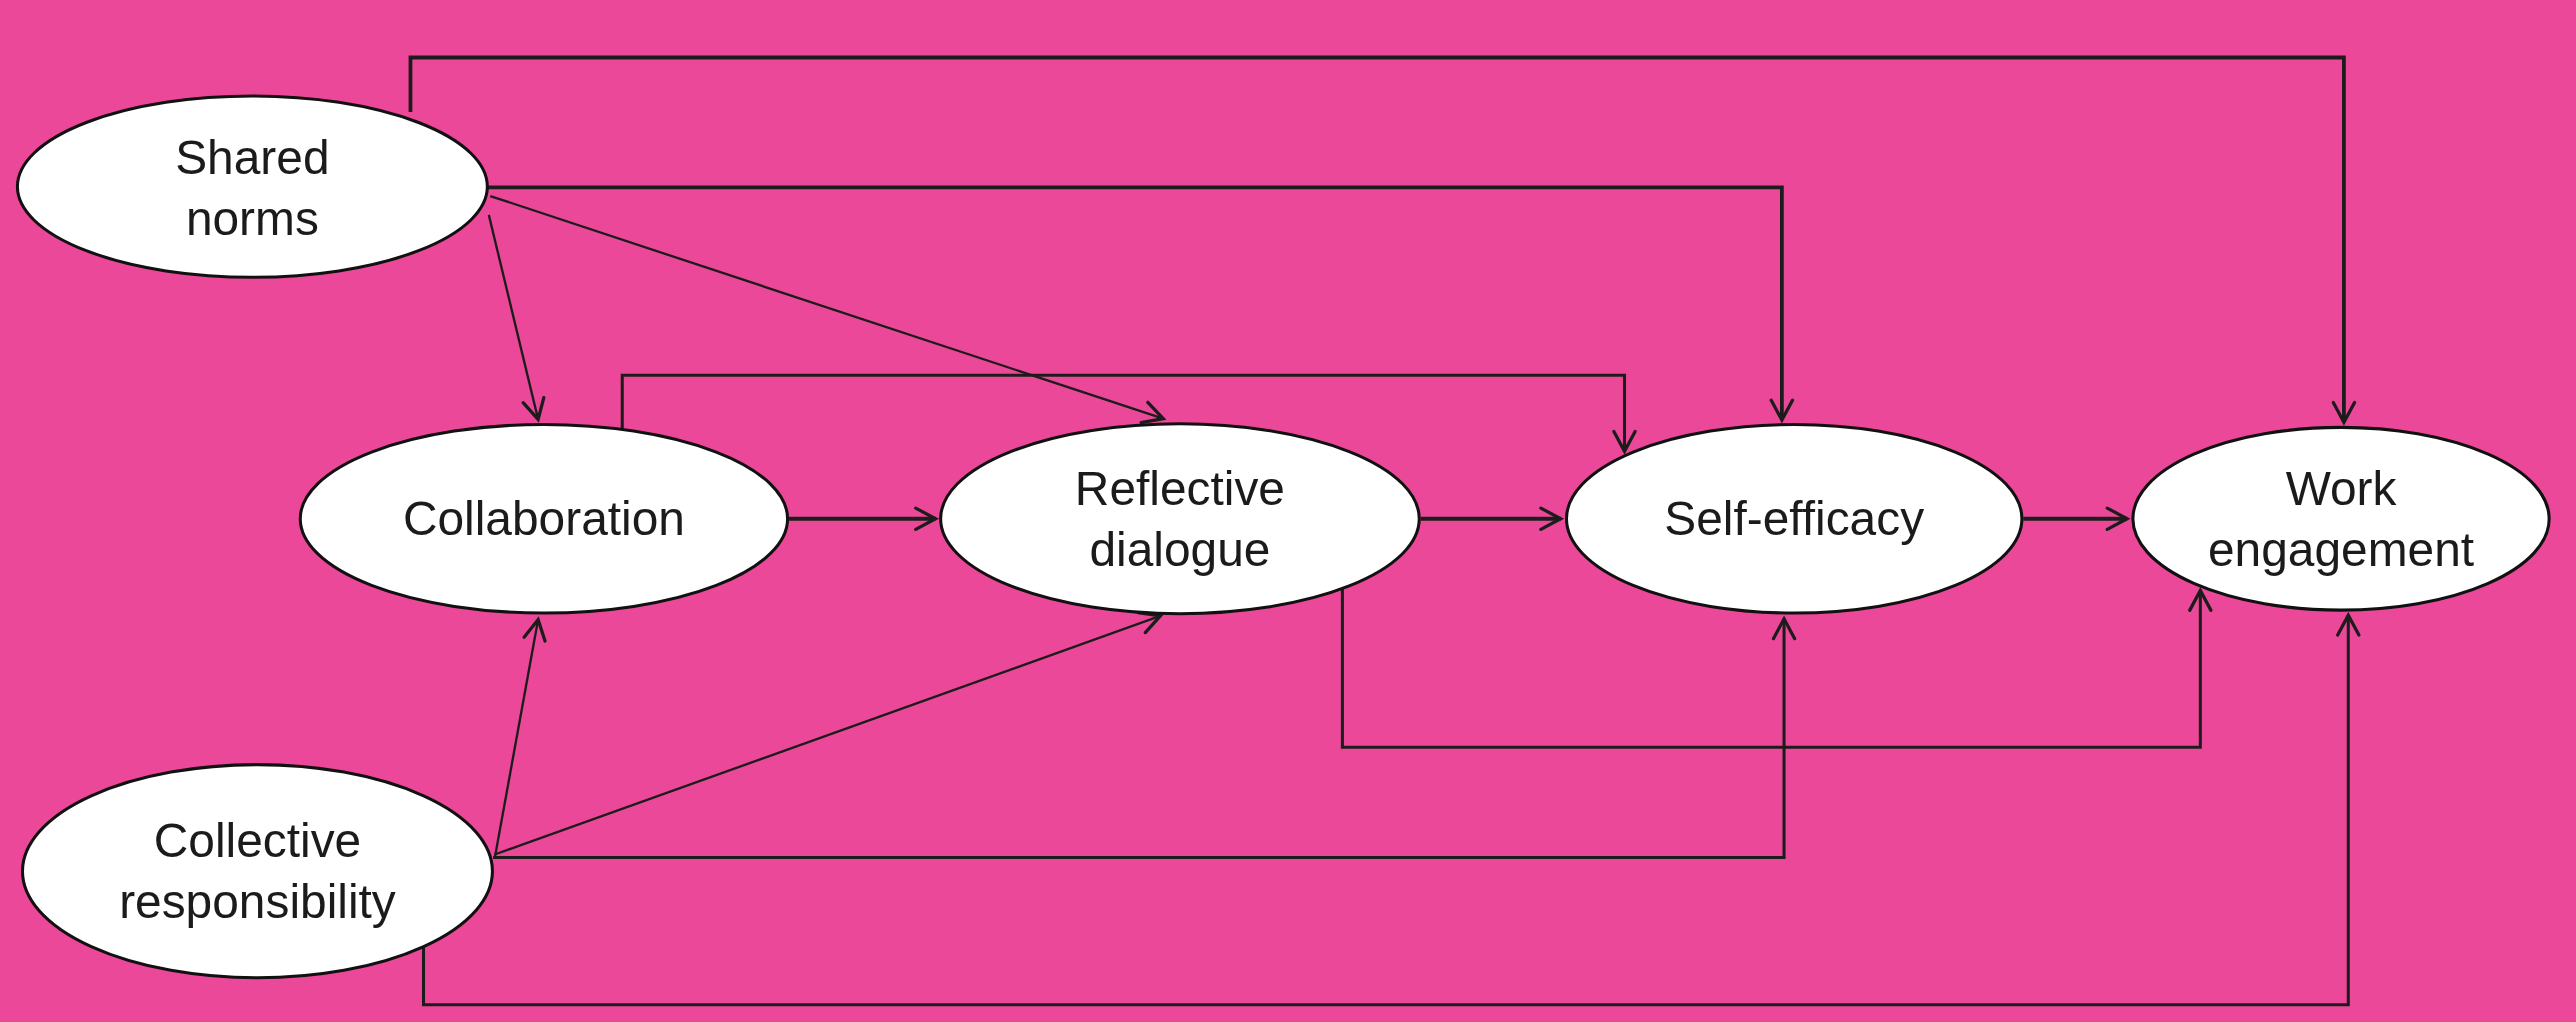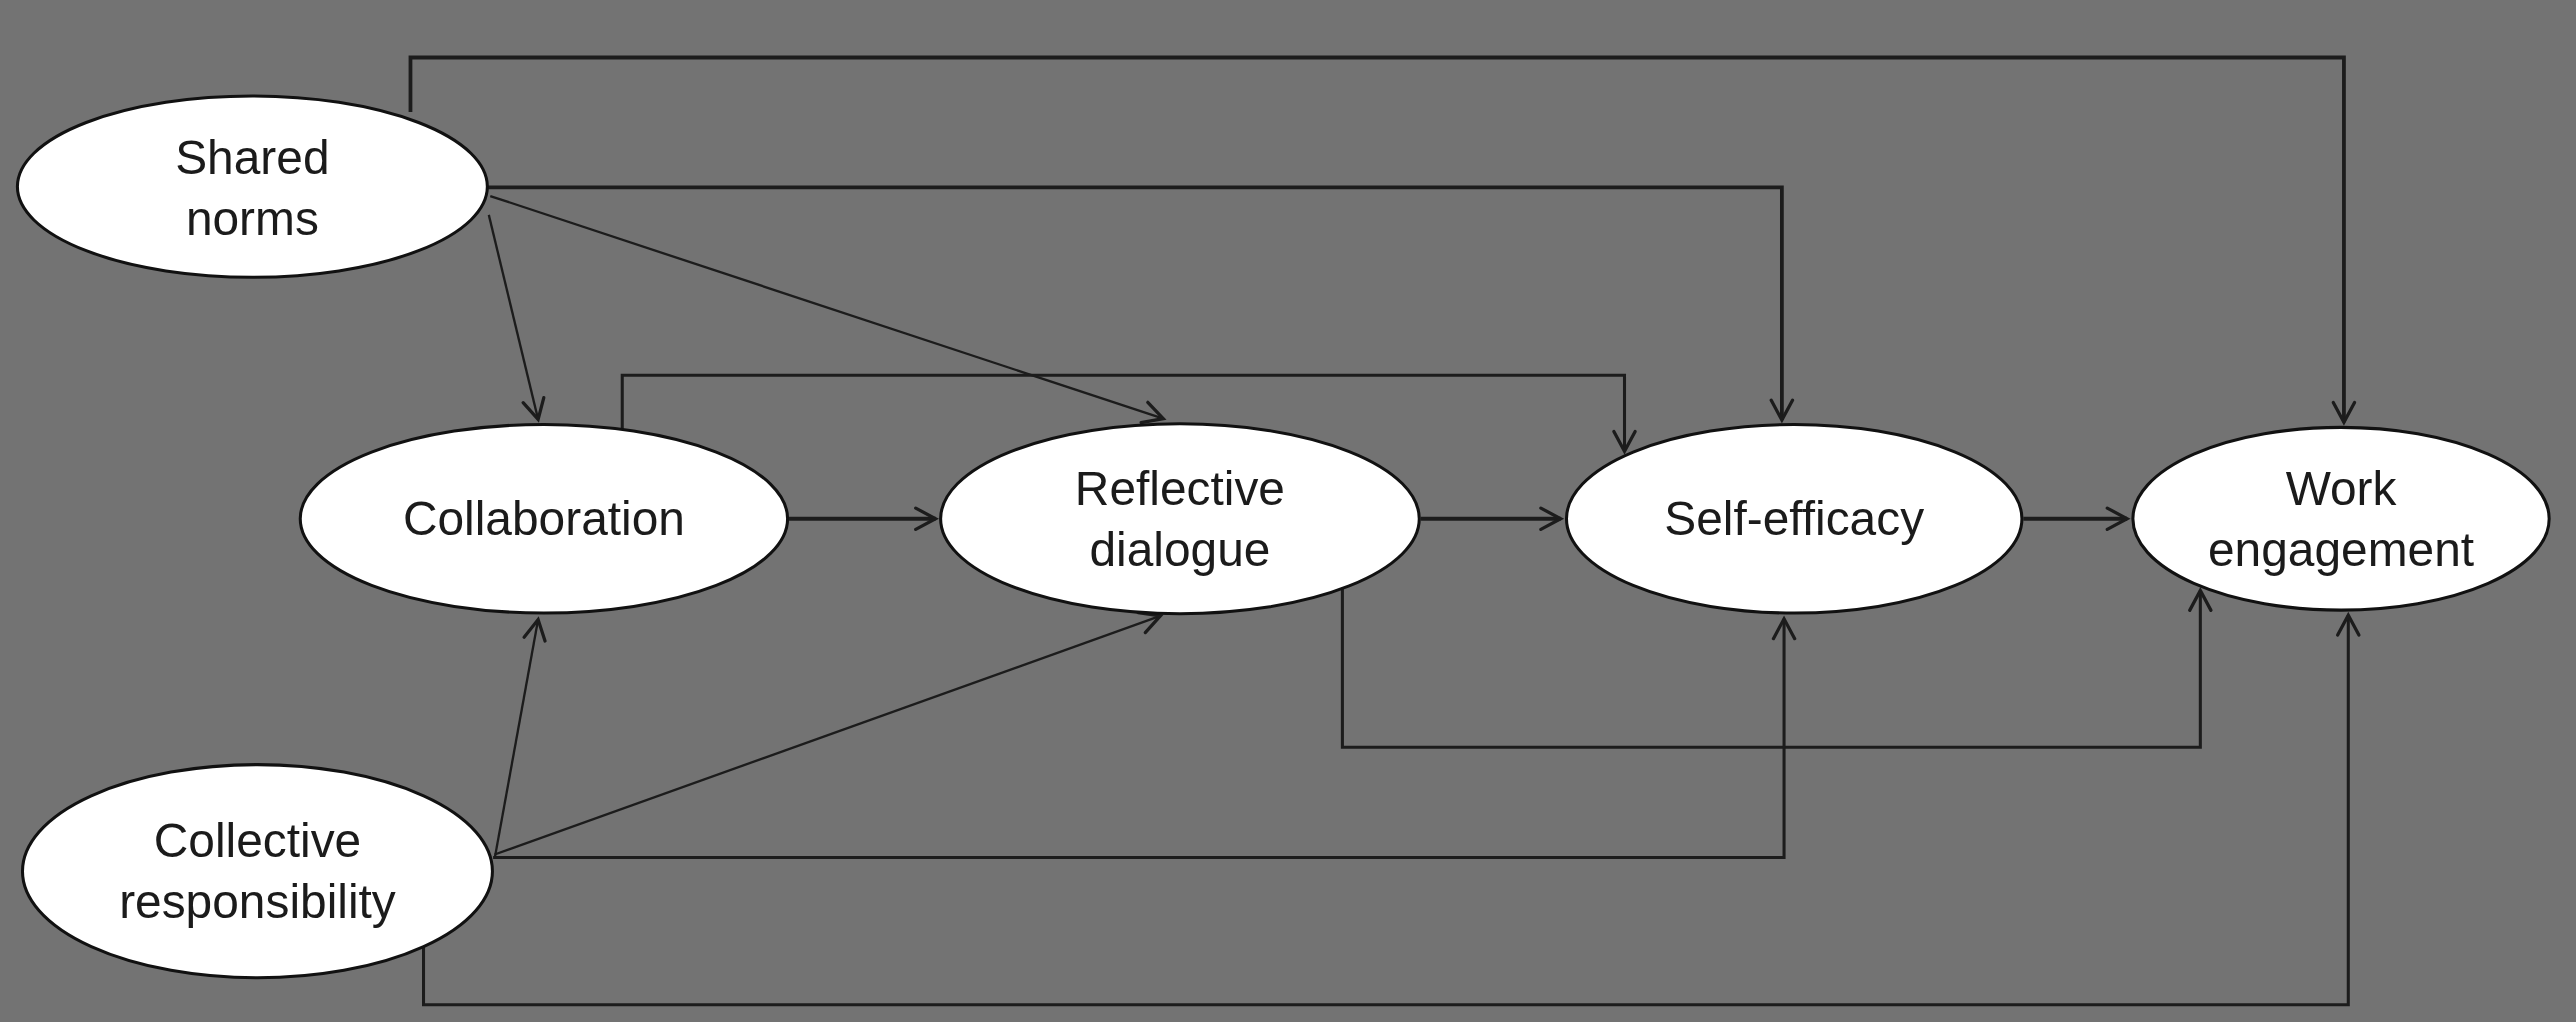--- a/index.html
+++ b/index.html
@@ -4,21 +4,21 @@
 <style>
   html, body {
     margin: 0;
     padding: 0;
     background: #ffffff;
   }
   .canvas {
     position: relative;
     width: 2576px;
     height: 1023px;
-    background: #737373;
+    background: #ec4899;
     overflow: hidden;
   }
   svg {
     display: block;
     width: 2576px;
     height: 1023px;
   }
   .edge {
     fill: none;
     stroke: #1c1c1c;

